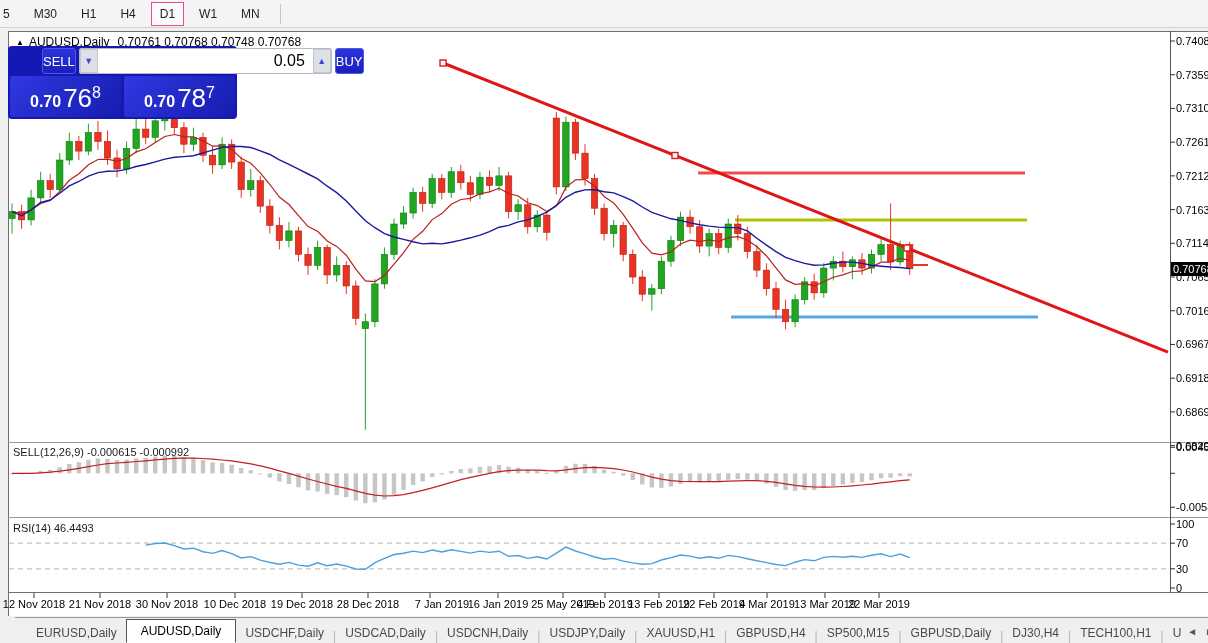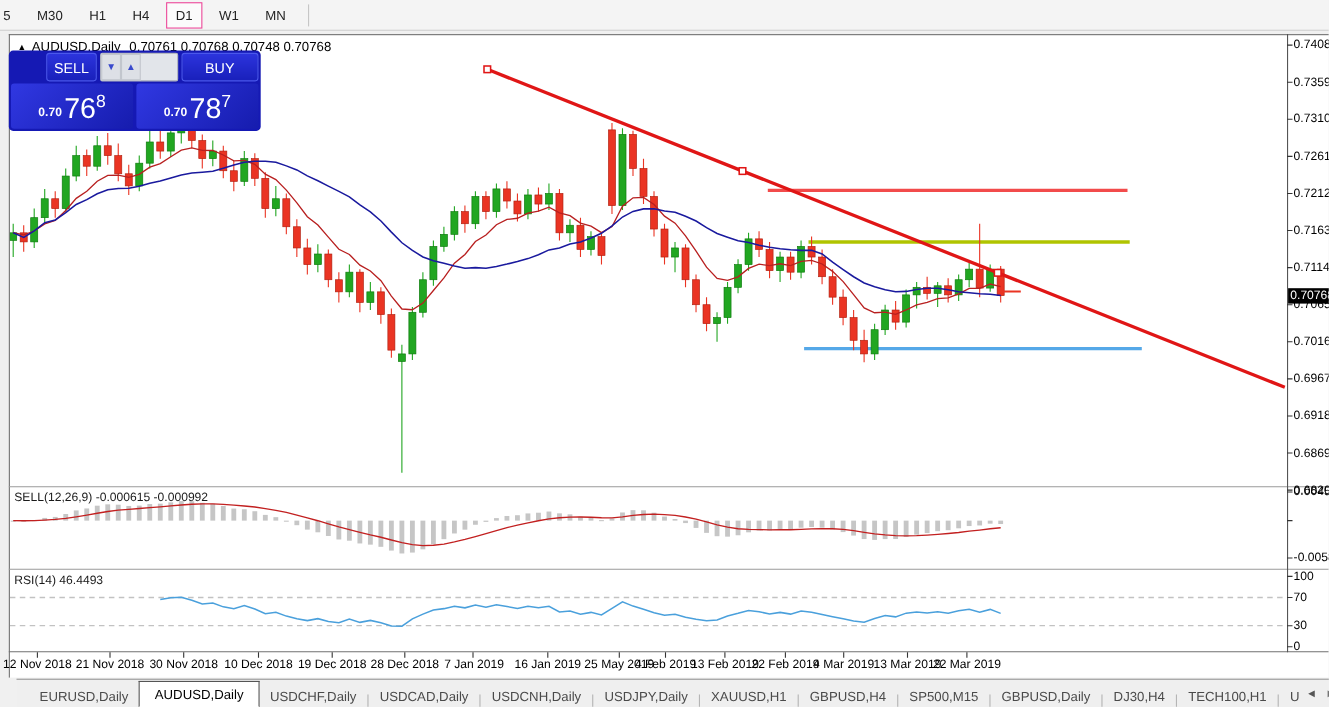--- a/index.html
+++ b/index.html
@@ -28,21 +28,21 @@
   .tp-buy{flex:1;margin-left:3px;}
   .tp-spin{display:flex;flex:1;background:#e2e5ea;border:1px solid #b5b9c0;border-radius:2px;box-sizing:border-box;}
   .tp-spin-btn{width:18px;display:flex;align-items:center;justify-content:center;color:#3a4acc;
     font-size:9px;background:#dde0e6;border:1px solid #c2c6cd;box-sizing:border-box;}
   .tp-vol{flex:1;border:none;background:#fff;font-size:16px;text-align:right;padding:0 8px 0 0;
     font-family:"Liberation Sans",sans-serif;color:#000;min-width:0;}
   .tp-row2{display:flex;height:41px;}
   .tp-price{flex:1;background:linear-gradient(135deg,#3038e2,#161cae);border-radius:3px;color:#fff;
     display:flex;align-items:flex-end;justify-content:center;padding-bottom:2px;box-sizing:border-box;}
   .tp-price.sell{margin-right:3px;}
-  .tp-small{font-size:11px;font-weight:bold;margin-right:2px;line-height:26px;}
+  .tp-small{font-size:16px;font-weight:bold;margin-right:2px;line-height:26px;}
   .tp-big{font-size:26px;line-height:34px;font-weight:normal;}
   .tp-sup{font-size:16px;line-height:16px;vertical-align:top;position:relative;top:-14px;}
   
   .ax-label{position:absolute;left:1176px;font-size:11px;color:#000;z-index:3;white-space:nowrap;}
   .cur-price{position:absolute;left:1171px;width:36px;background:#000;color:#fff;font-size:11px;
     padding:1px 0 1px 2px;z-index:4;}
   .ind-label{position:absolute;left:13px;font-size:11px;color:#1a1a1a;z-index:3;white-space:nowrap;}
   .date-label{position:absolute;top:598px;transform:translateX(-50%);font-size:11px;color:#000;z-index:3;white-space:nowrap;}
   
   .tabbar{position:absolute;left:15px;bottom:0;width:1208px;height:26px;background:#efefef;
@@ -73,20 +73,21 @@
 
 <div class="chart-title">
   <span class="tri">▲</span><span>AUDUSD,Daily</span><span class="ohlc">0.70761 0.70768 0.70748 0.70768</span>
 </div>
 
 <div class="trade-panel">
   <div class="tp-row1">
     <div class="tp-btn tp-sell">SELL</div>
     <div class="tp-spin">
       <div class="tp-spin-btn">▼</div>
+      <input class="tp-vol" value="0.05" style="">
       <div class="tp-spin-btn">▲</div>
     </div>
     <div class="tp-btn tp-buy">BUY</div>
   </div>
   <div class="tp-row2">
     <div class="tp-price sell">
       <span class="tp-small">0.70</span>
         <span class="tp-big">76</span>
         <span class="tp-sup">8</span>
     </div>
@@ -131,21 +132,21 @@
     <div class="ax-label" style="top: 582px;">0</div>
     <div class="cur-price" style="top: 261.899px;">0.70768</div>
   </div>
 <div id="date-axis">
     <div class="date-label" style="left: 34px;">12 Nov 2018</div>
     <div class="date-label" style="left: 100px;">21 Nov 2018</div>
     <div class="date-label" style="left: 167px;">30 Nov 2018</div>
     <div class="date-label" style="left: 235px;">10 Dec 2018</div>
     <div class="date-label" style="left: 302px;">19 Dec 2018</div>
     <div class="date-label" style="left: 368px;">28 Dec 2018</div>
-    <div class="date-label" style="left: 431px; text-align: center;">7 Jan 2019</div>
+    <div class="date-label" style="left: 442px; text-align: center;">7 Jan 2019</div>
     <div class="date-label" style="left: 498px;">16 Jan 2019</div>
     <div class="date-label" style="left: 563px;">25 May 2019</div>
     <div class="date-label" style="left: 605px;">4 Feb 2019</div>
     <div class="date-label" style="left: 659px;">13 Feb 2019</div>
     <div class="date-label" style="left: 714px;">22 Feb 2019</div>
     <div class="date-label" style="left: 767px;">4 Mar 2019</div>
     <div class="date-label" style="left: 825px;">13 Mar 2019</div>
     <div class="date-label" style="left: 879px;">22 Mar 2019</div>
   </div>
 <svg id="gfx" width="1208" height="643">

